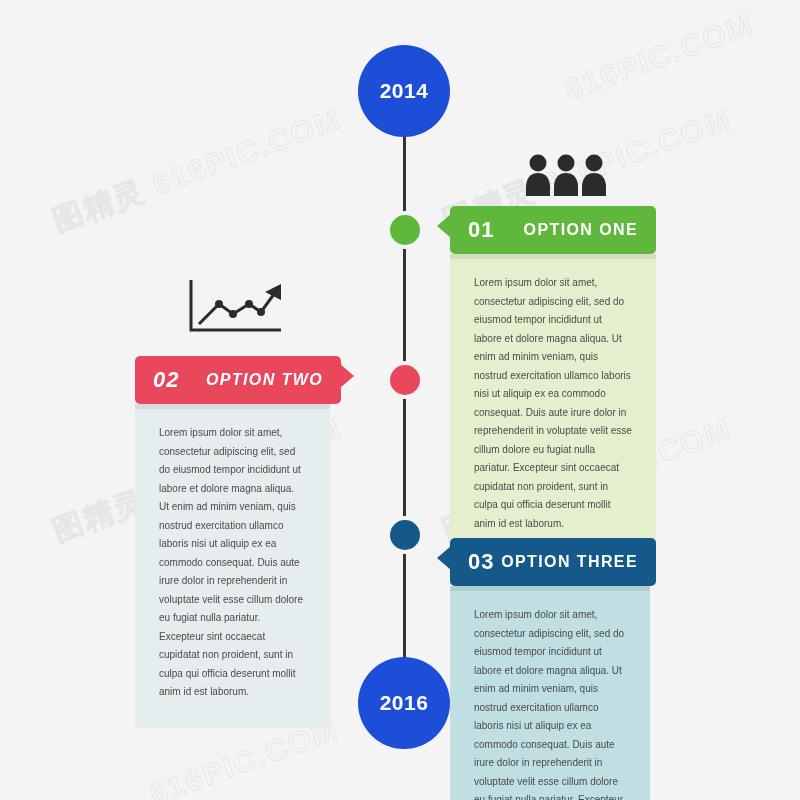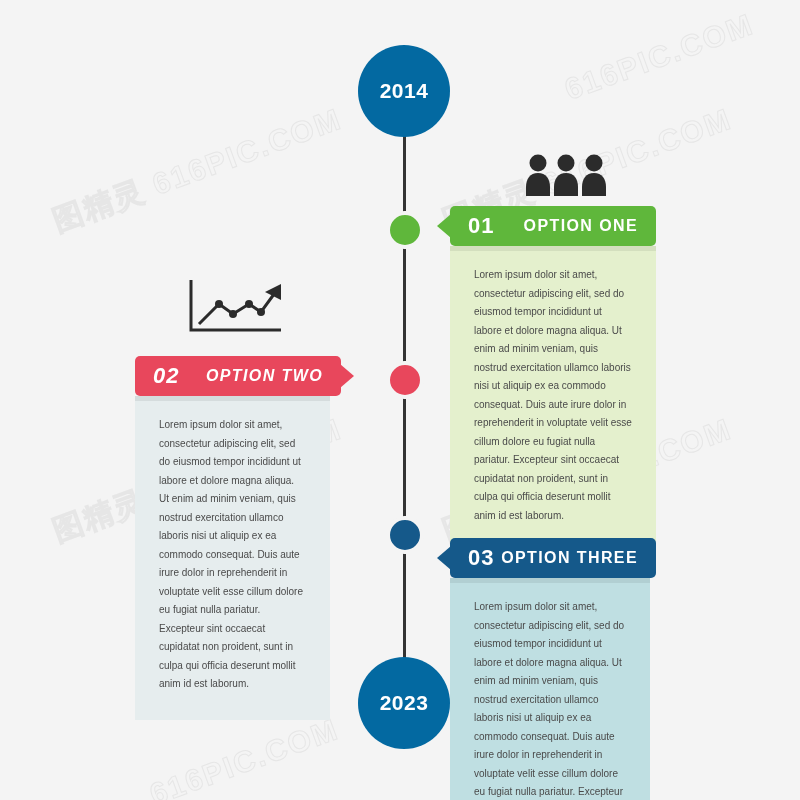--- a/index.html
+++ b/index.html
@@ -52,21 +52,21 @@
     height: 530px;
     background: #333333;
   }
 
   
   .year-bubble {
     position: absolute;
     width: 92px;
     height: 92px;
     border-radius: 50%;
-    background: #0369a1;
+    background: #1d4ed8;
     color: #ffffff;
     display: flex;
     align-items: center;
     justify-content: center;
     font-size: 21px;
     font-weight: bold;
     letter-spacing: 0.5px;
     font-family: "Liberation Sans Narrow", "Liberation Sans", sans-serif;
   }
   .year-top    { left: 358px; top: 45px; }
@@ -83,21 +83,21 @@
   }
   .dot-1 { left: 386px; top: 211px; background: #5fb73b; }
   .dot-2 { left: 386px; top: 361px; background: #e8475c; }
   .dot-3 { left: 386px; top: 516px; background: #15598a; }
 
   
   .card { position: absolute; }
 
   .card-head {
     position: relative;
-    height: 40px;
+    height: 48px;
     border-radius: 5px;
     display: flex;
     align-items: center;
     box-sizing: border-box;
     padding: 0 18px;
   }
   .card-head .num {
     color: #ffffff;
     font-size: 22px;
     font-weight: bold;
@@ -174,21 +174,21 @@
   <div class="wm wm-d">图精灵 616PIC.COM</div>
   <div class="wm wm-e">616PIC.COM</div>
   <div class="wm wm-f">616PIC.COM</div>
 
   <div class="spine"></div>
 
   <div class="year-bubble year-top">
     <span>2014</span>
   </div>
   <div class="year-bubble year-bottom">
-    <span>2023</span>
+    <span>2016</span>
   </div>
 
   <div class="dot dot-1"></div>
   <div class="dot dot-2"></div>
   <div class="dot dot-3"></div>
 
   <div class="icon-wrap icon-people">
     <svg width="82" height="44" viewBox="0 0 82 44" aria-hidden="true">
       <g fill="#2b2b2b">
         <circle cx="13" cy="11" r="8.5"></circle>

